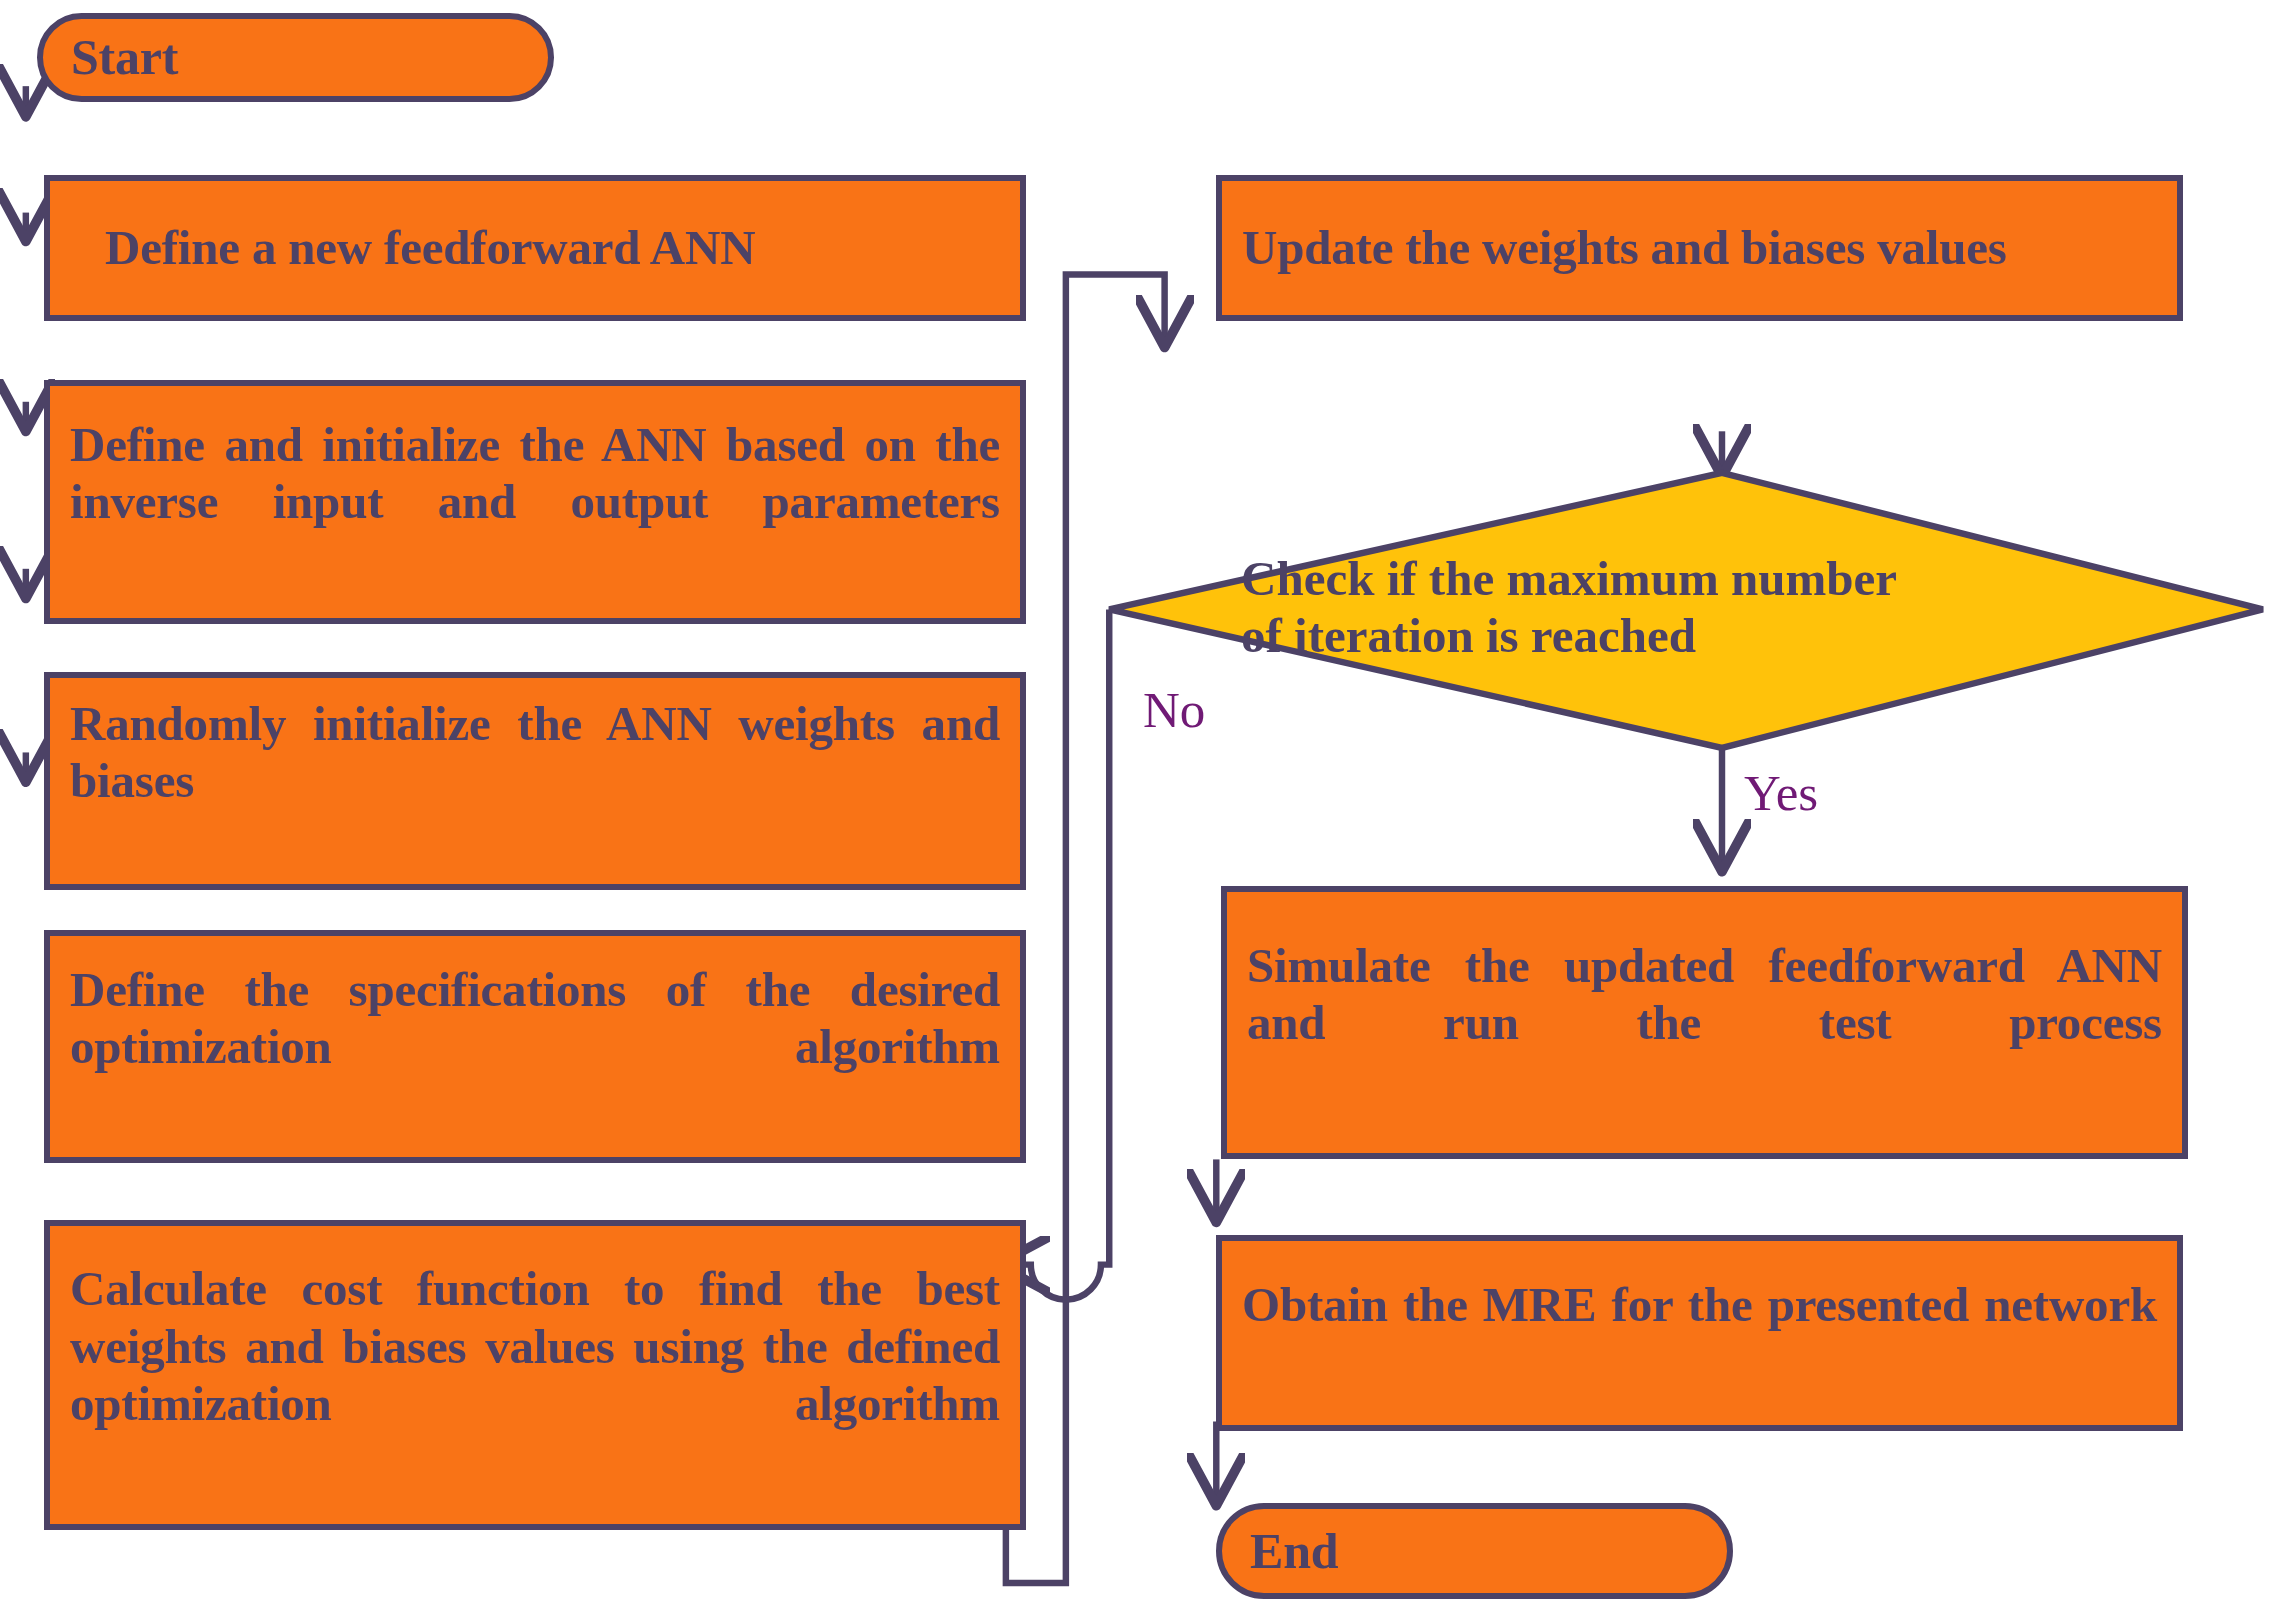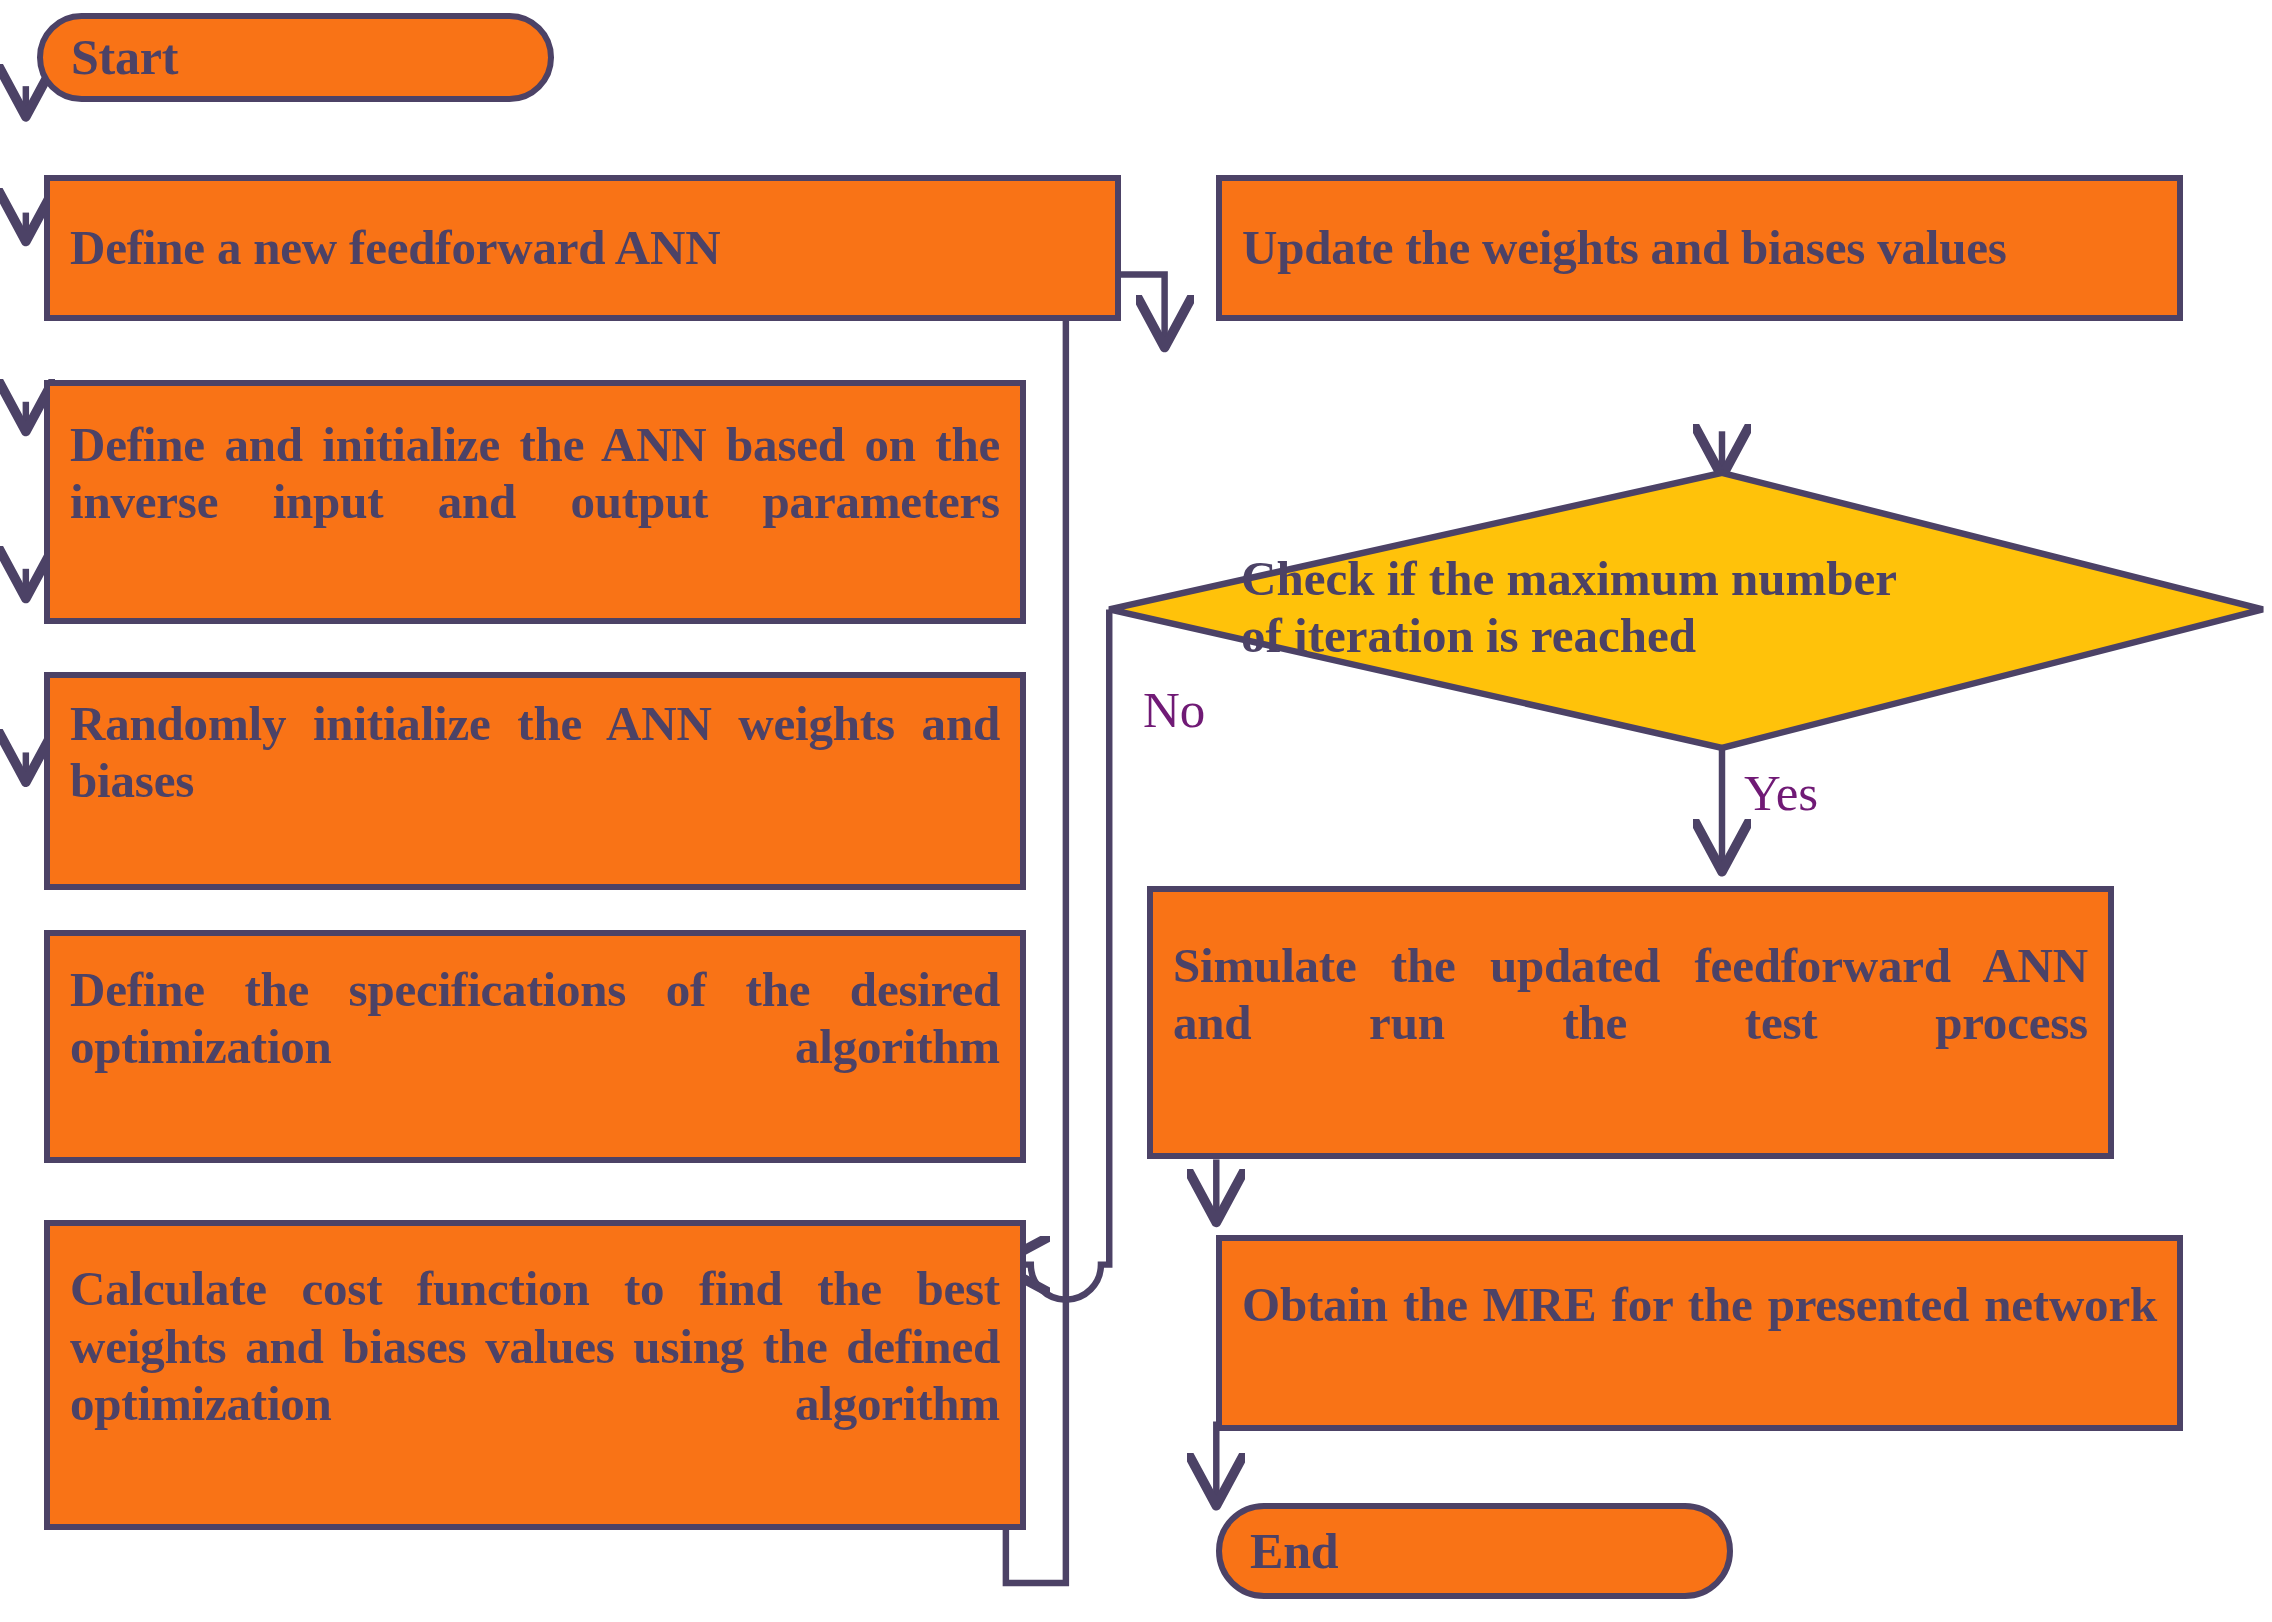--- a/index.html
+++ b/index.html
@@ -119,21 +119,21 @@
   </svg>
 
   <svg class="layer" viewBox="0 0 2462 1758">
     <polygon points="1866,512 2452,660 1866,810 1202,660" fill="#FFC20A" stroke="#4C4266" stroke-width="7" stroke-linejoin="miter"></polygon>
   </svg>
 
   <div class="node terminator" style="left:37px; top:13px; width:517px; height:89px;">
     <span class="txt">Start</span>
   </div>
 
-  <div class="node" style="left:44px; top:175px; width:1077px; height:146px;">
+  <div class="node" style="left:44px; top:175px; width:982px; height:146px;padding-left:35px;">
     <span class="txt left">Define a new feedforward ANN</span>
   </div>
 
   <div class="node" style="left:44px; top:380px; width:982px; height:244px;">
     <span class="txt">Define and initialize the ANN based on the  inverse input and output parameters</span>
   </div>
 
   <div class="node" style="left:44px; top:672px; width:982px; height:218px;">
     <span class="txt">Randomly initialize the ANN weights and biases</span>
   </div>
@@ -148,21 +148,21 @@
 
   <div class="node" style="left:44px; top:1220px; width:982px; height:310px;">
     <span class="txt">Calculate cost function to find the best weights and biases values using the defined optimization algorithm</span>
   </div>
 
   <div class="diamond-wrap" style="left:1241px; top:552px; width:978px; height:120px;">
     <div class="diamond-text" style="left:0; top:0;">Check if the maximum number</div>
     <div class="diamond-text" style="left:0; top:57px;text-align:right;">of iteration is reached</div>
   </div>
 
-  <div class="node" style="left:1147px; top:886px; width:967px; height:273px;">
+  <div class="node" style="left:1221px; top:886px; width:967px; height:273px;">
     <span class="txt">Simulate the updated feedforward ANN and run  the test process</span>
   </div>
 
   <div class="node" style="left:1216px; top:1235px; width:967px; height:196px;">
     <span class="txt">Obtain the MRE for the presented network</span>
   </div>
 
   <div class="node terminator" style="left:1216px; top:1503px; width:517px; height:96px;">
     <span class="txt">End</span>
   </div>

